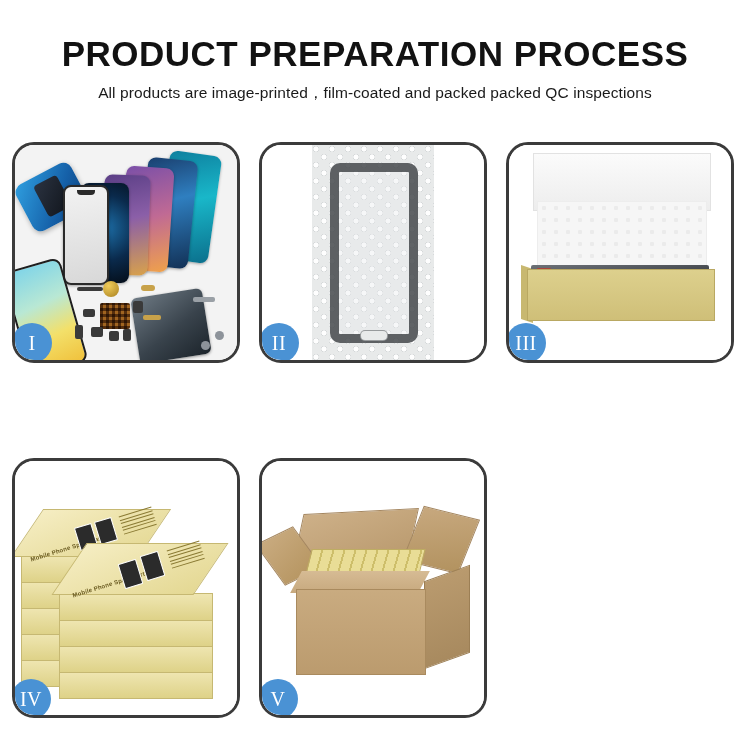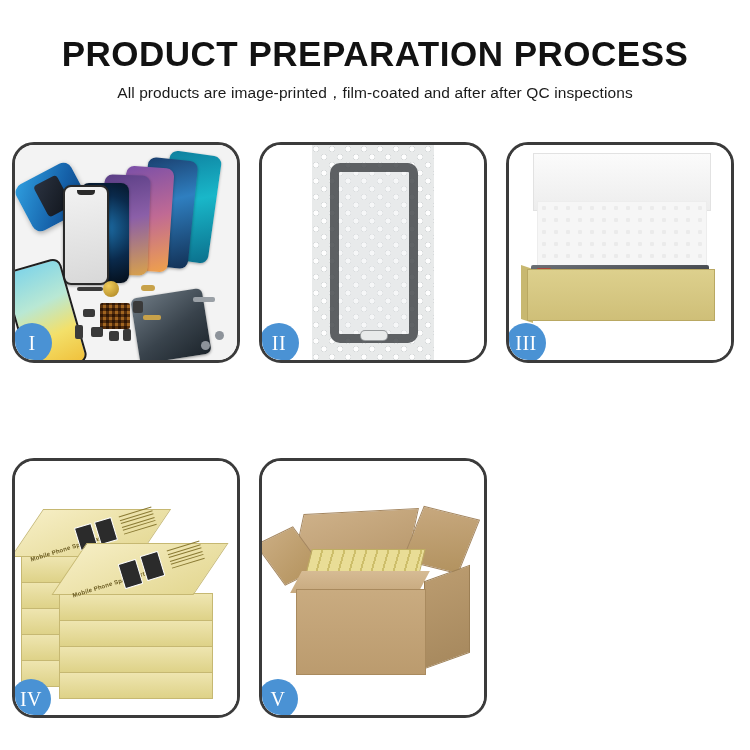--- a/index.html
+++ b/index.html
@@ -272,21 +272,21 @@
   .tab1{left:58px;top:122px;}
   .tab2{left:64px;top:178px;}
 </style>
 </head>
 <body>
 
 <div class="page">
 
   <div class="header">
     <h1 class="title">PRODUCT PREPARATION PROCESS</h1>
-    <p class="subtitle">All products are image-printed，film-coated and after after QC inspections</p>
+    <p class="subtitle">All products are image-printed，film-coated and packed packed QC inspections</p>
   </div>
 
   <div class="grid">
 
     <div class="panel p1">
       <div class="photo">
         <div class="blue-film"></div>
         <div class="fanphone fp6"></div>
         <div class="fanphone fp5"></div>
         <div class="fanphone fp4"></div>

